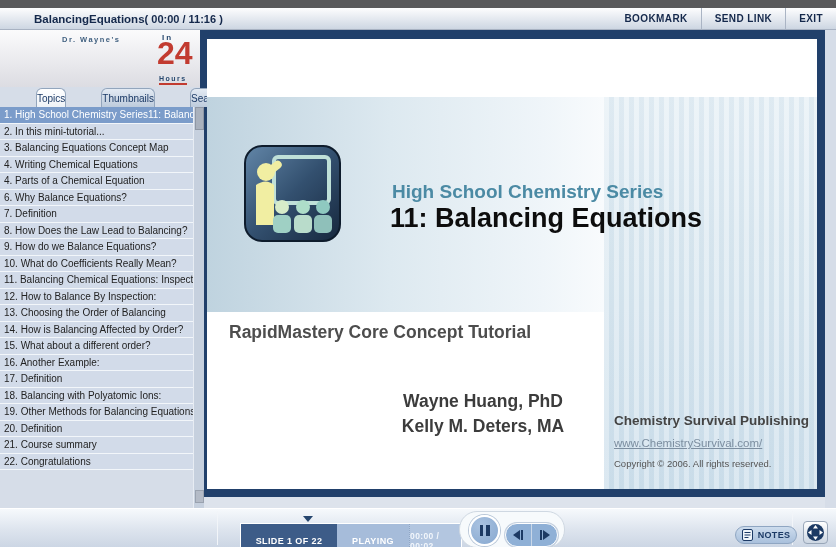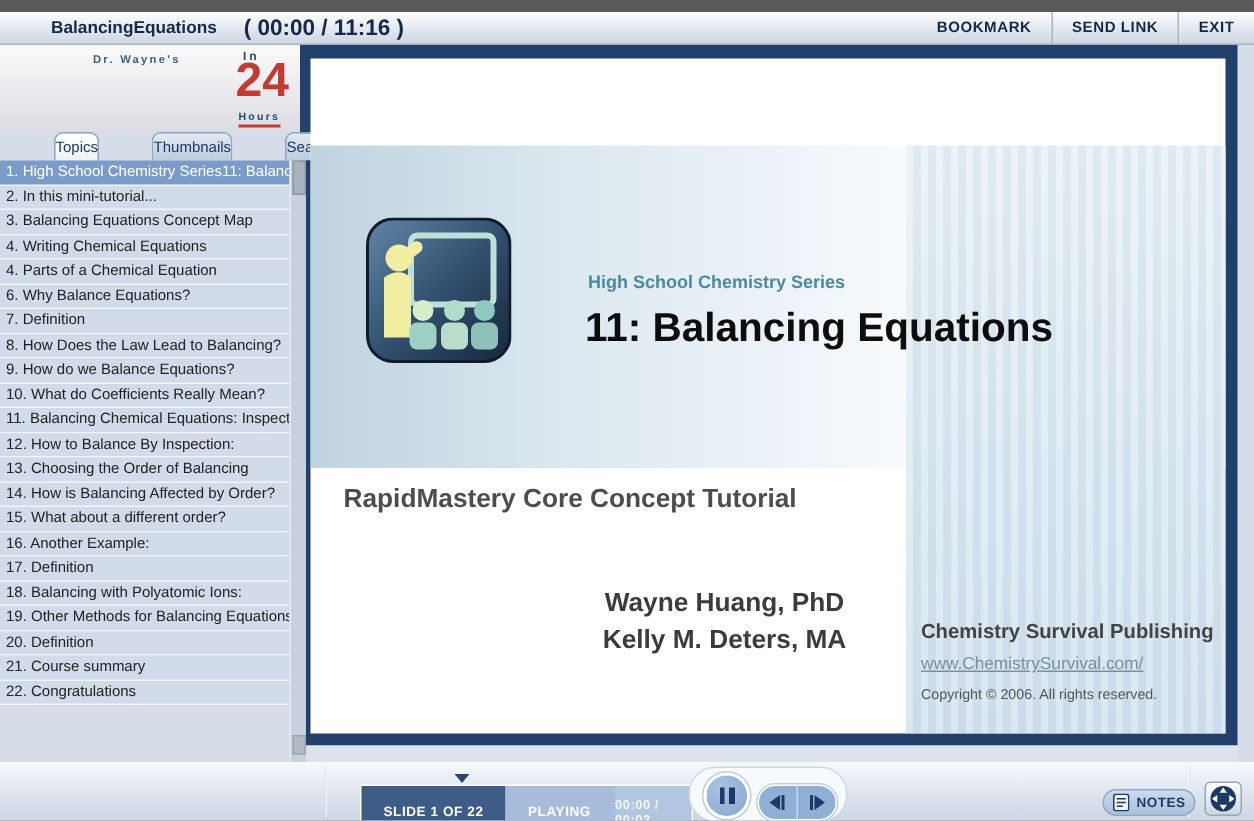--- a/index.html
+++ b/index.html
@@ -4,21 +4,21 @@
 <style>
   * { margin:0; padding:0; box-sizing:border-box; }
   body { font-family:"Liberation Sans", sans-serif; background:#59595b; }
   .screen { position:relative; width:836px; height:547px; overflow:hidden; background:#d6dde8; }
 
   
   .top-strip { height:8px; background:#59595b; }
   .title-bar { height:22px; background:linear-gradient(#fdfdfe,#cdd6e2); border-bottom:1px solid #a8b2c2;
                display:flex; align-items:center; color:#14284b; }
   .tb-title { margin-left:34px; font-size:11.5px; font-weight:bold; }
-  .tb-time  { margin-left:18px; font-size:15px; font-weight:bold;text-align:center; }
+  .tb-time  { font-size:11px; font-weight:bold;text-align:center; }
   .tb-menu { margin-left:auto; display:flex; height:100%; align-items:center; }
   .tb-menu .menu-item { padding:0 13px; font-size:10px; font-weight:bold; letter-spacing:.4px;
                         border-left:1px solid #aab4c4; cursor:pointer; line-height:21px; }
   .tb-menu .menu-item:first-child { border-left:none; }
 
   
   .content { display:flex; height:478px; }
   .sidebar { position:relative; width:200px; background:#d6dde8;border-radius:30px; }
   .main { width:625px; display:flex; flex-direction:column; }
 
@@ -52,21 +52,21 @@
   
   .slide-frame { height:467px; background:#21406b; padding:9px 8px 8px 7px; }
   .slide { position:relative; width:100%; height:100%; background:#fff; overflow:hidden; }
   .band { position:absolute; top:58px; left:0; right:0; height:215px;
           background:linear-gradient(90deg,#bfd3df 0%,#dde9f0 30%,#eff5f9 55%,#fdfeff 70%); }
   .right-col { position:absolute; top:58px; right:0; bottom:0; width:213px;
                background:linear-gradient(180deg,#e7f0f6 0%,#dce9f1 40%,#cfe0ec 100%); }
   .right-col::after { content:""; position:absolute; inset:0;
                background:repeating-linear-gradient(90deg,rgba(255,255,255,.25) 0 5px,rgba(160,190,210,.12) 5px 10px); }
   .slide-icon { position:absolute; top:106px; left:37px; width:97px; height:97px; }
-  .series-title { position:absolute; top:142px; left:185px; font-size:12px; font-weight:bold; color:#4b8aa4; }
+  .series-title { position:absolute; top:142px; left:185px; font-size:19px; font-weight:bold; color:#4b8aa4; }
   .main-title { position:absolute; top:164px; left:183px; font-size:27px; font-weight:bold; color:#0d0d0d; }
   .subtitle { position:absolute; top:283px; left:22px; font-size:17.5px; font-weight:bold; color:#4d4d4d; }
   .authors { position:absolute; top:350px; left:170px; width:212px; text-align:center;
              font-size:17.5px; font-weight:bold; color:#3c3c3c; line-height:25px; }
   .pub { position:absolute; top:374px; left:407px; width:200px; }
   .pub-name { font-size:13.5px; font-weight:bold; color:#444; }
   .pub-link { display:inline-block; margin-top:9px; font-size:11.5px; color:#7c8ea0; text-decoration:underline; cursor:pointer; }
   .pub-copy { margin-top:7px; font-size:9.5px; color:#555; }
   .filler { height:11px; background:#dde3ec; }
 

